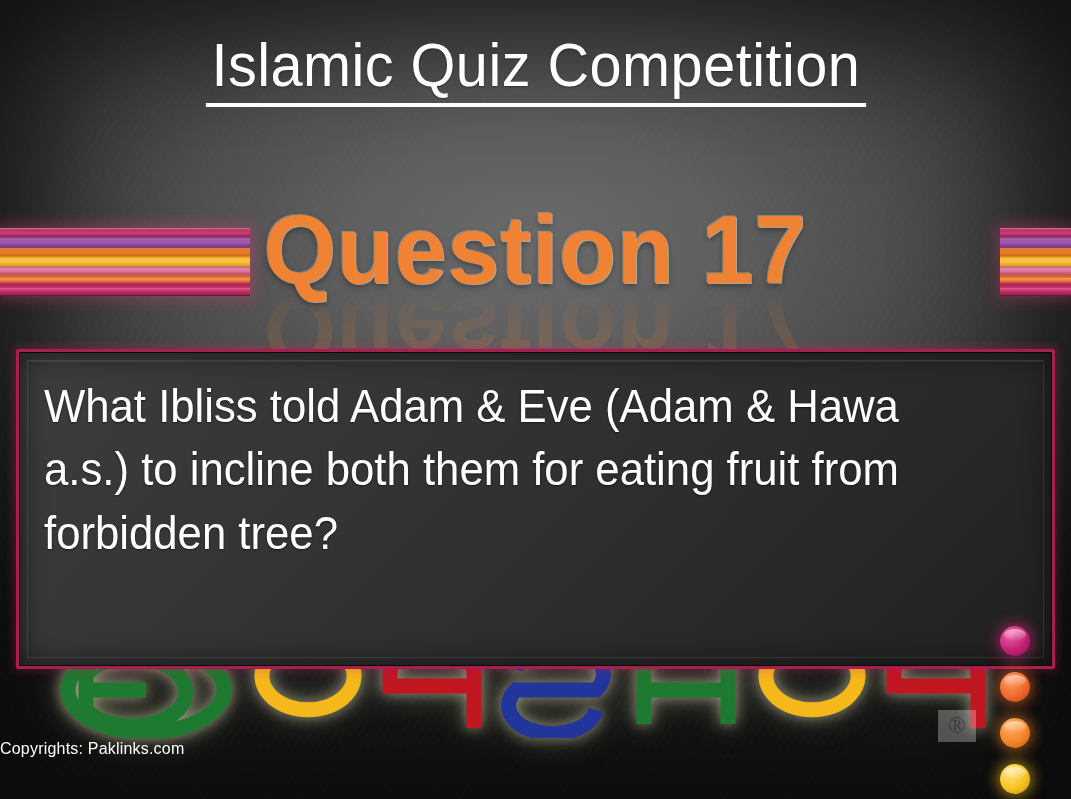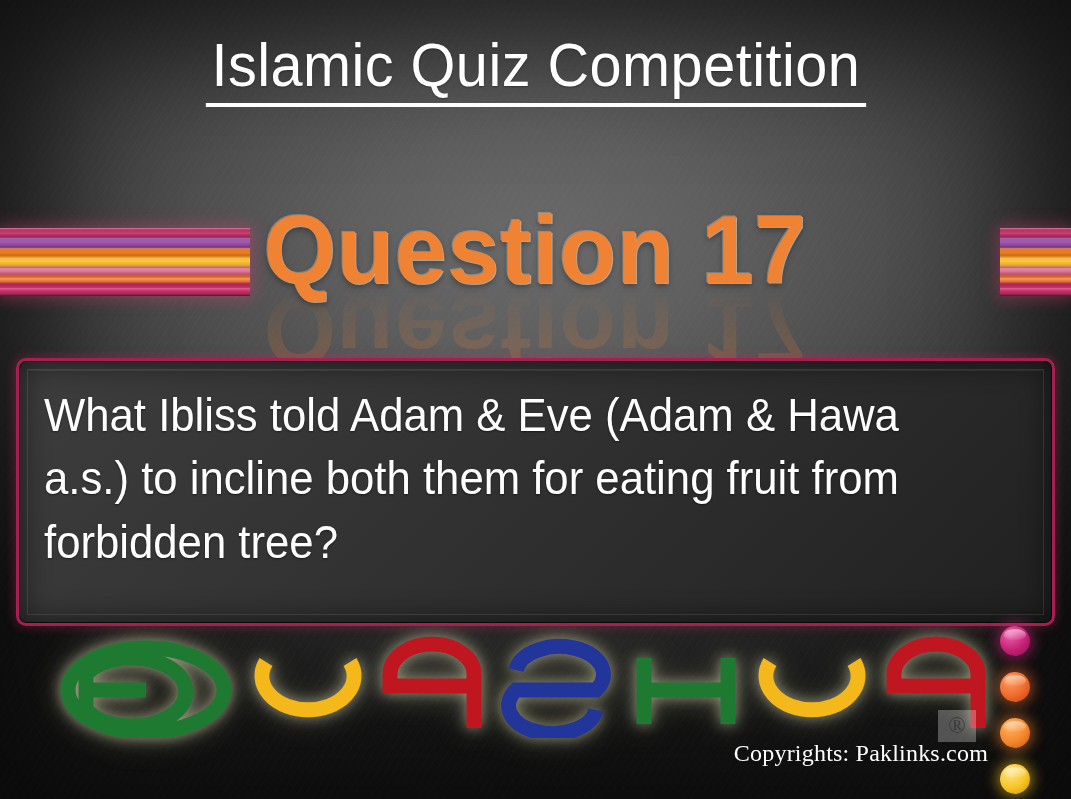--- a/index.html
+++ b/index.html
@@ -150,26 +150,26 @@
       rgba(255,255,255,0.00) 3px,
       rgba(0,0,0,0.10) 8px,
       rgba(255,255,255,0.00) 10px);
     pointer-events: none;
   }
 
   
   .qbox {
     position: absolute;
     left: 16px;
-    top: 358px;
+    top: 349px;
     width: 1039px;
-    height: 268px;
+    height: 320px;
     box-sizing: border-box;
     border: 3px solid #a81e4f;
-    border-radius: 10px;
+    border-radius: 2px;
     background: linear-gradient(135deg, #3d3d3d 0%, #343434 35%, #2a2a2a 70%, #202020 100%);
     box-shadow:
       0 0 10px 2px rgba(190,35,90,0.30),
       inset 0 0 0 1px rgba(0,0,0,0.70),
       inset 0 0 26px 6px rgba(0,0,0,0.45);
     z-index: 7;
     overflow: hidden;
   }
   .qbox-inner {
     position: absolute;
@@ -218,23 +218,23 @@
     line-height: 32px;
     text-align: center;
     z-index: 7;
   }
 
   .copyright {
     position: absolute;
     left: 0;
     top: 740px;
     width: 988px;
-    text-align: right;
-    font-family: Liberation Serif, serif;
-    font-size: 24px;
+    text-align: left;
+    font-family: Liberation Sans, sans-serif;
+    font-size: 16px;
     color: #ffffff;
     letter-spacing: 0.2px;
     z-index: 8;
   }
 
   
   .dots {
     position: absolute;
     left: 1000px;
     top: 626px;

